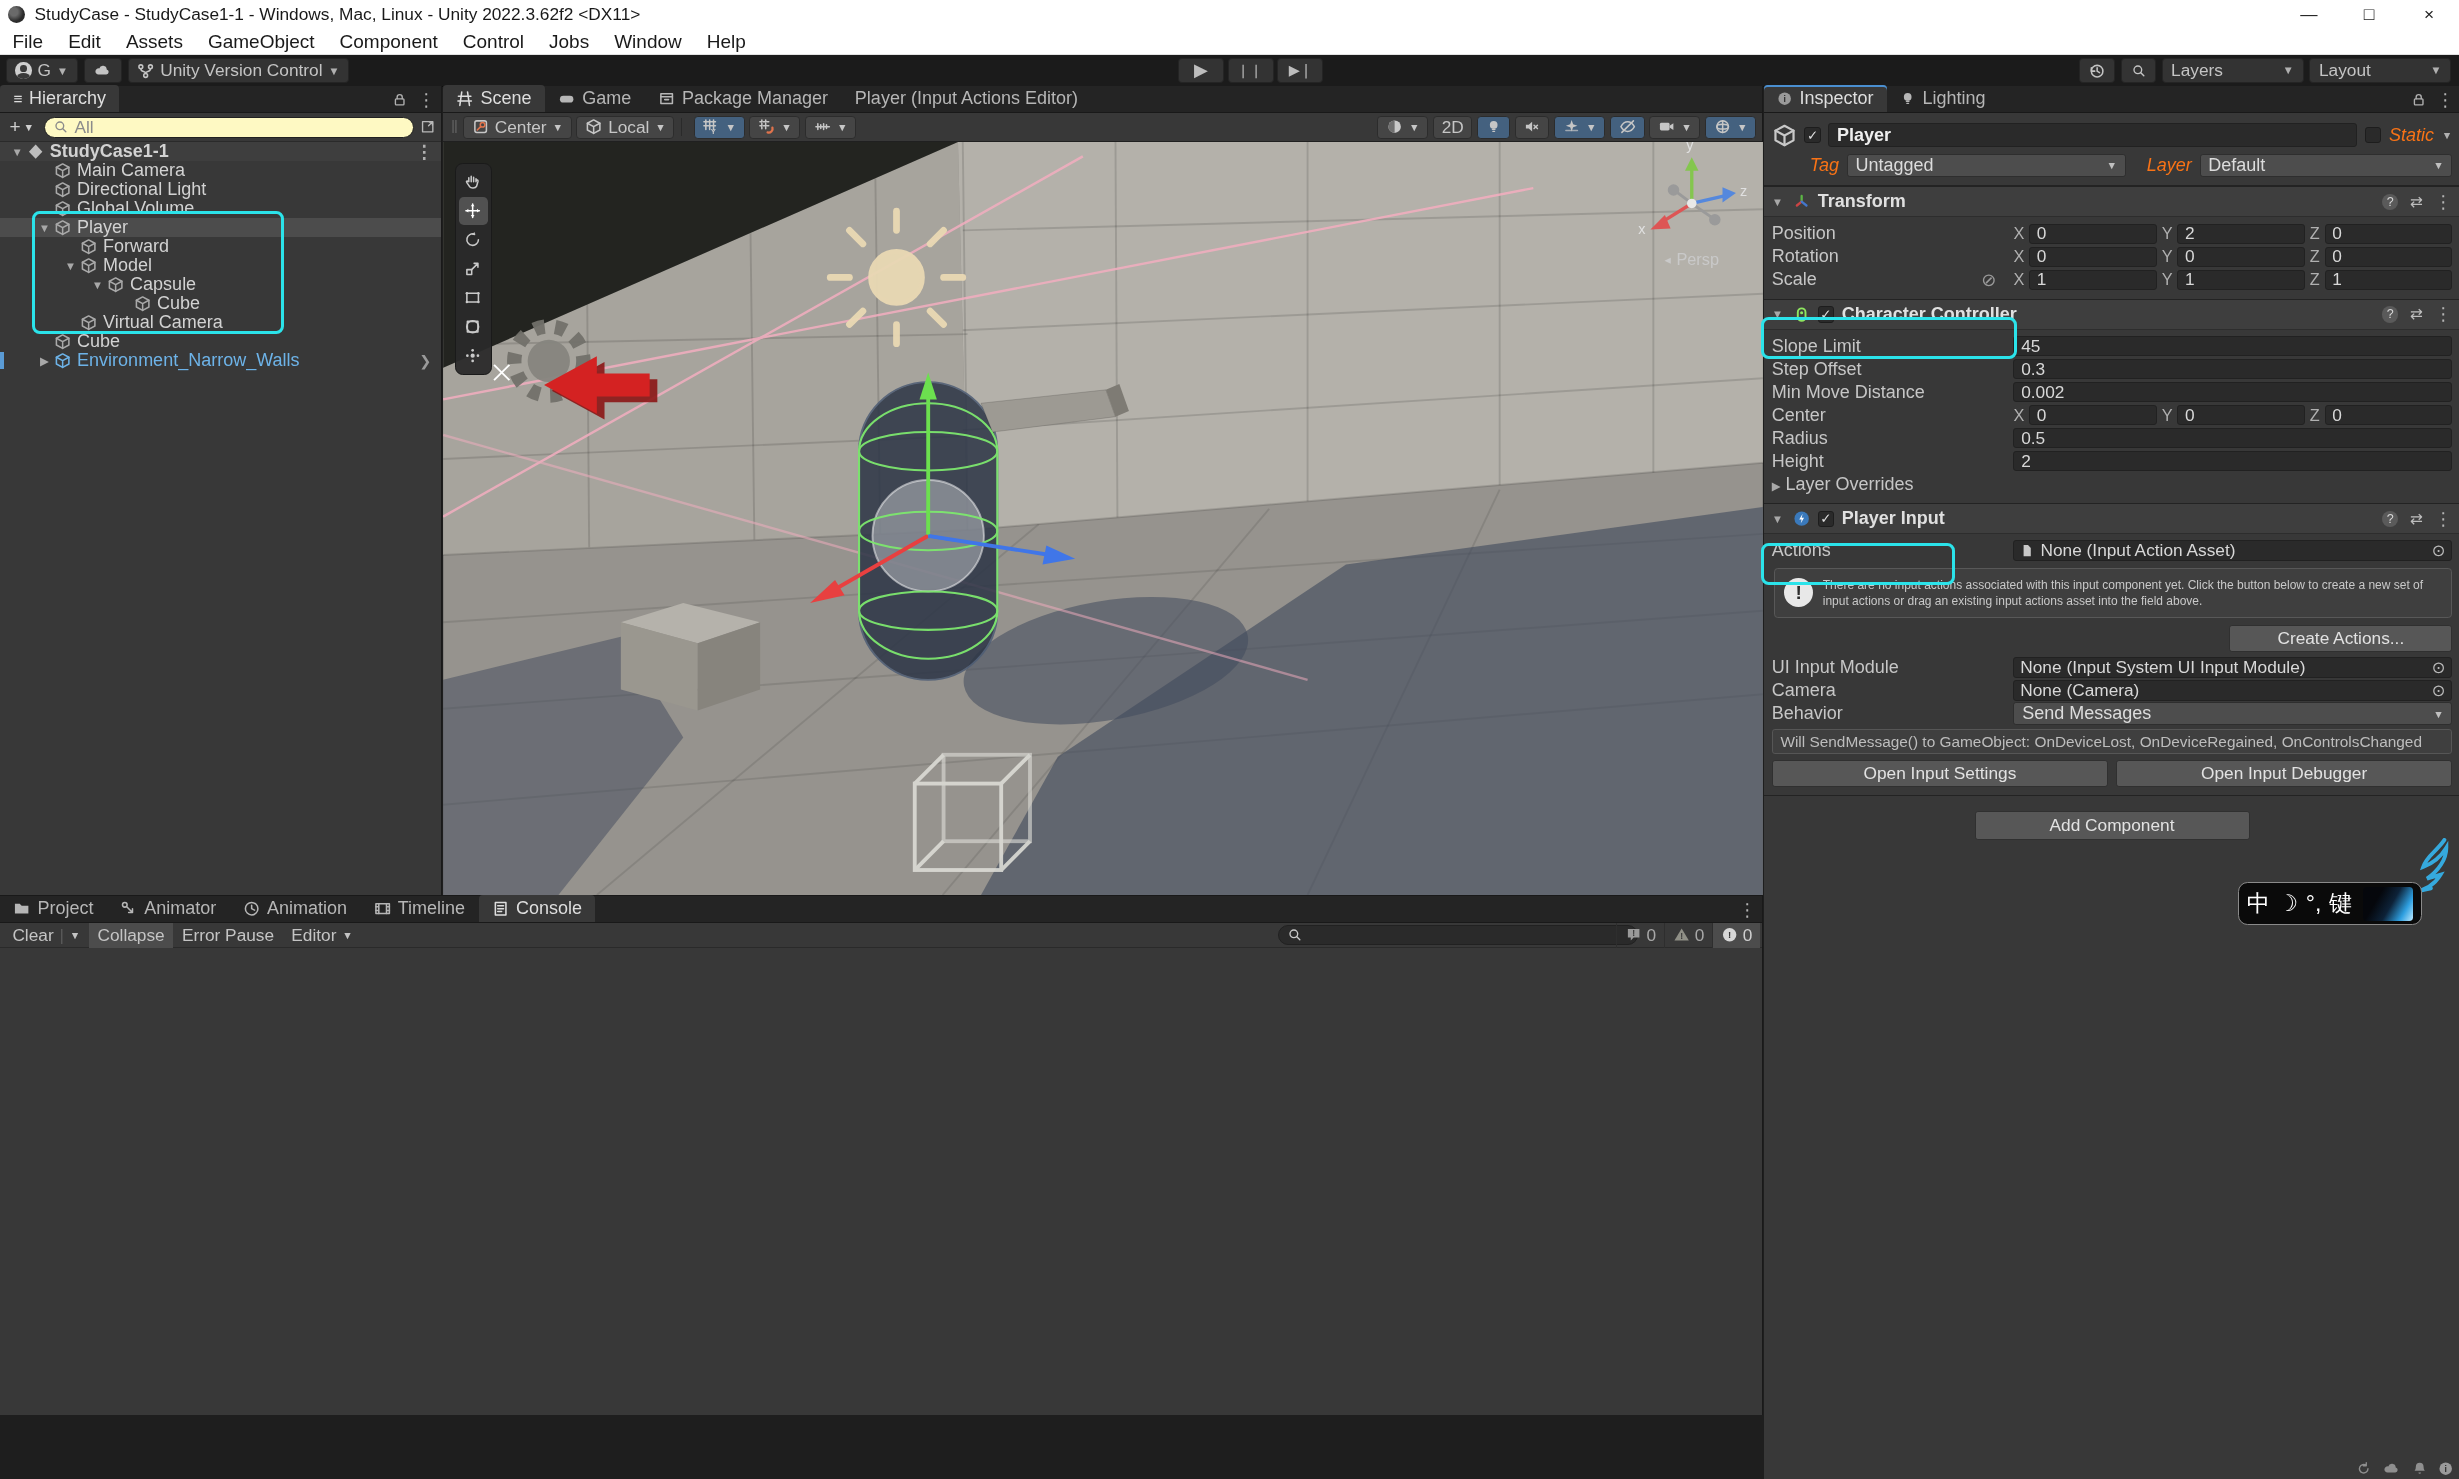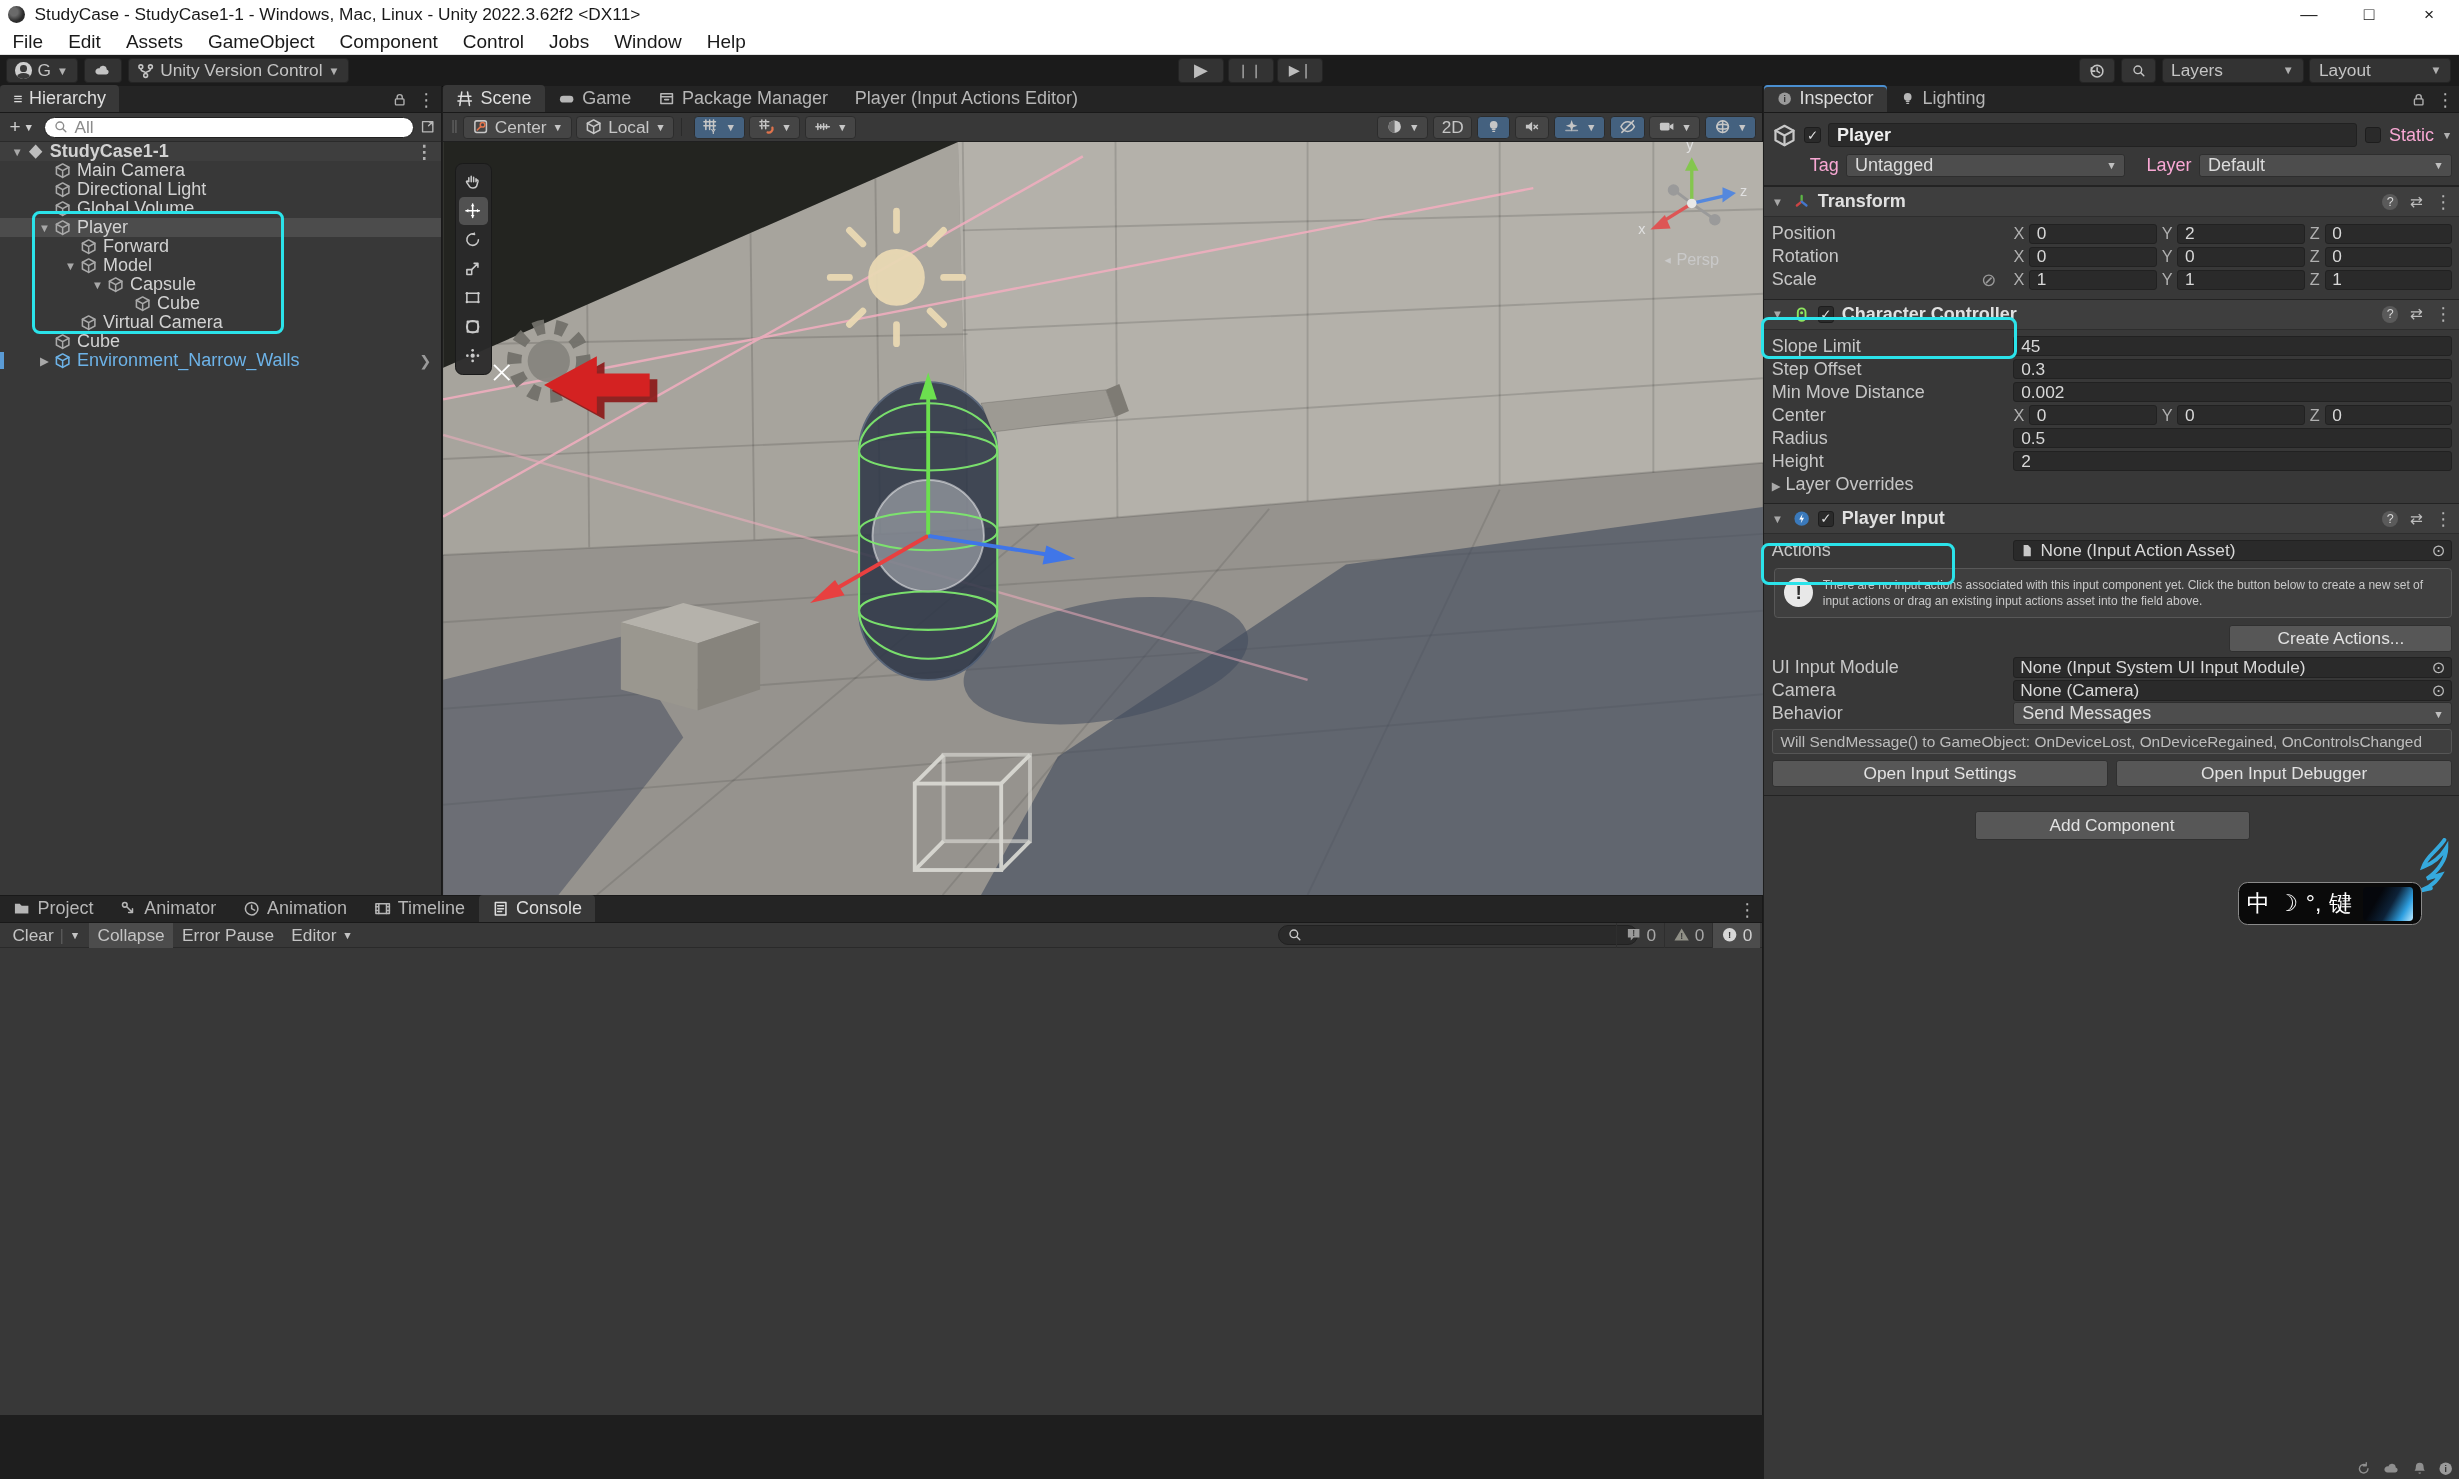--- a/index.html
+++ b/index.html
@@ -33,21 +33,21 @@
   .tab.active { background:#383838; color:#dedede; border-radius:3.8px 3.8px 0 0; }
   .tab.active.blue-top { box-shadow:inset 0 1.9px 0 #4a8fd1; }
   .tabbar .bar-icons { position:absolute; right:5.8px; top:0; height:27px; display:flex; align-items:center; gap:9.6px; color:#b0b0b0; }
   .kebab { font-size:18px; color:#b4b4b4; letter-spacing:0; }
   svg.ic { display:block; }
 
   
   #hierarchy { left:0; top:86px; width:442px; height:809px; border-right:1px solid #191919; }
   .searchrow { height:29px; display:flex; align-items:center; padding:0 5.8px; gap:5.8px; border-bottom:1px solid #2a2a2a; }
   .plusbtn { display:flex; align-items:center; gap:2.9px; color:#cfcfcf; font-size:19px; padding:0 3.8px; }
-  .searchfield { flex:1; height:21px; background:#ffffff; border:1px solid #212121; border-radius:10.6px; display:flex; align-items:center; gap:5.8px; padding:0 8.6px; color:#8b8b8b; font-size:17.3px; }
+  .searchfield { flex:1; height:21px; background:#fef9c3; border:1px solid #212121; border-radius:10.6px; display:flex; align-items:center; gap:5.8px; padding:0 8.6px; color:#8b8b8b; font-size:17.3px; }
   .tree { position:relative; }
   .trow { height:19px; display:flex; align-items:center; font-size:18px; color:#d2d2d2; position:relative; }
   .trow .arrow { width:19px; text-align:center; font-size:11.5px; color:#a8a8a8; flex:none; }
   .trow .go-label { margin-left:5.8px; white-space:nowrap; }
   .trow.scene-head { background:#3e3e3e; font-weight:bold; }
   .trow.selected { background:#4c4c4c; }
   .trow.prefab .go-label { color:#6db3e8; }
   .trow .leftbar { position:absolute; left:0; top:1px; bottom:1px; width:3.8px; background:#5a9bd5; }
   .trow .rowkebab { position:absolute; right:7.7px; color:#b0b0b0; }
   .trow .chev { position:absolute; right:9.6px; color:#9a9a9a; font-size:14.4px; }
@@ -68,21 +68,21 @@
   .persp-label { position:absolute; right:44px; top:108px; color:#c9c9c9; font-size:16.3px; display:flex; gap:5.8px; align-items:center; z-index:5; }
 
   
   #inspector { left:1764px; top:86px; width:696px; height:1393px; }
   .insp-body { position:relative; }
   .go-header { padding:6.7px 7.7px 5.8px 7.7px; border-bottom:1px solid #232323; }
   .go-row1 { display:flex; align-items:center; gap:7.7px; height:31px; }
   .namefield { flex:1; height:24px; background:#2a2a2a; border:1px solid #212121; border-radius:2.9px; color:#eeeeee; font-weight:bold; display:flex; align-items:center; padding:0 7.7px; }
   .checkbox { width:16.3px; height:16.3px; background:#2a2a2a; border:1px solid #1d1d1d; border-radius:2.9px; color:#dddddd; font-size:13.4px; display:flex; align-items:center; justify-content:center; flex:none; }
   .go-row2 { display:flex; align-items:center; gap:7.7px; height:29px; padding-left:38px; }
-  .dim { color:#f9a8d4; }
+  .dim { color:#f97316;font-style:italic; }
   .dropdown { height:23px; background:#4d4d4d; border:1px solid #2e2e2e; border-radius:2.9px; display:flex; align-items:center; padding:0 7.7px; color:#dcdcdc; position:relative; }
   .dropdown .caret { margin-left:auto; font-size:10.6px; color:#c0c0c0; padding-left:9.6px; }
   .comp-header { height:31px; background:#3e3e3e; border-top:1px solid #232323; border-bottom:1px solid #2d2d2d; display:flex; align-items:center; gap:7.7px; padding:0 7.7px; }
   .comp-header .fold { font-size:11.5px; color:#a8a8a8; width:13.4px; }
   .comp-header .title { font-weight:bold; color:#e0e0e0; }
   .comp-header .hicons { margin-left:auto; display:flex; gap:11.5px; align-items:center; color:#bdbdbd; }
   .helpq { width:16.3px; height:16.3px; border-radius:50%; background:#5a5a5a; color:#d8d8d8; font-size:12.5px; display:flex; align-items:center; justify-content:center; }
   .comp-body { padding:4.8px 7.7px 7.7px 7.7px; }
   .frow { display:flex; align-items:center; height:23px; gap:3.8px; }
   .frow .flabel { width:238px; flex:none; color:#c6c6c6; font-size:18px; white-space:nowrap; }

